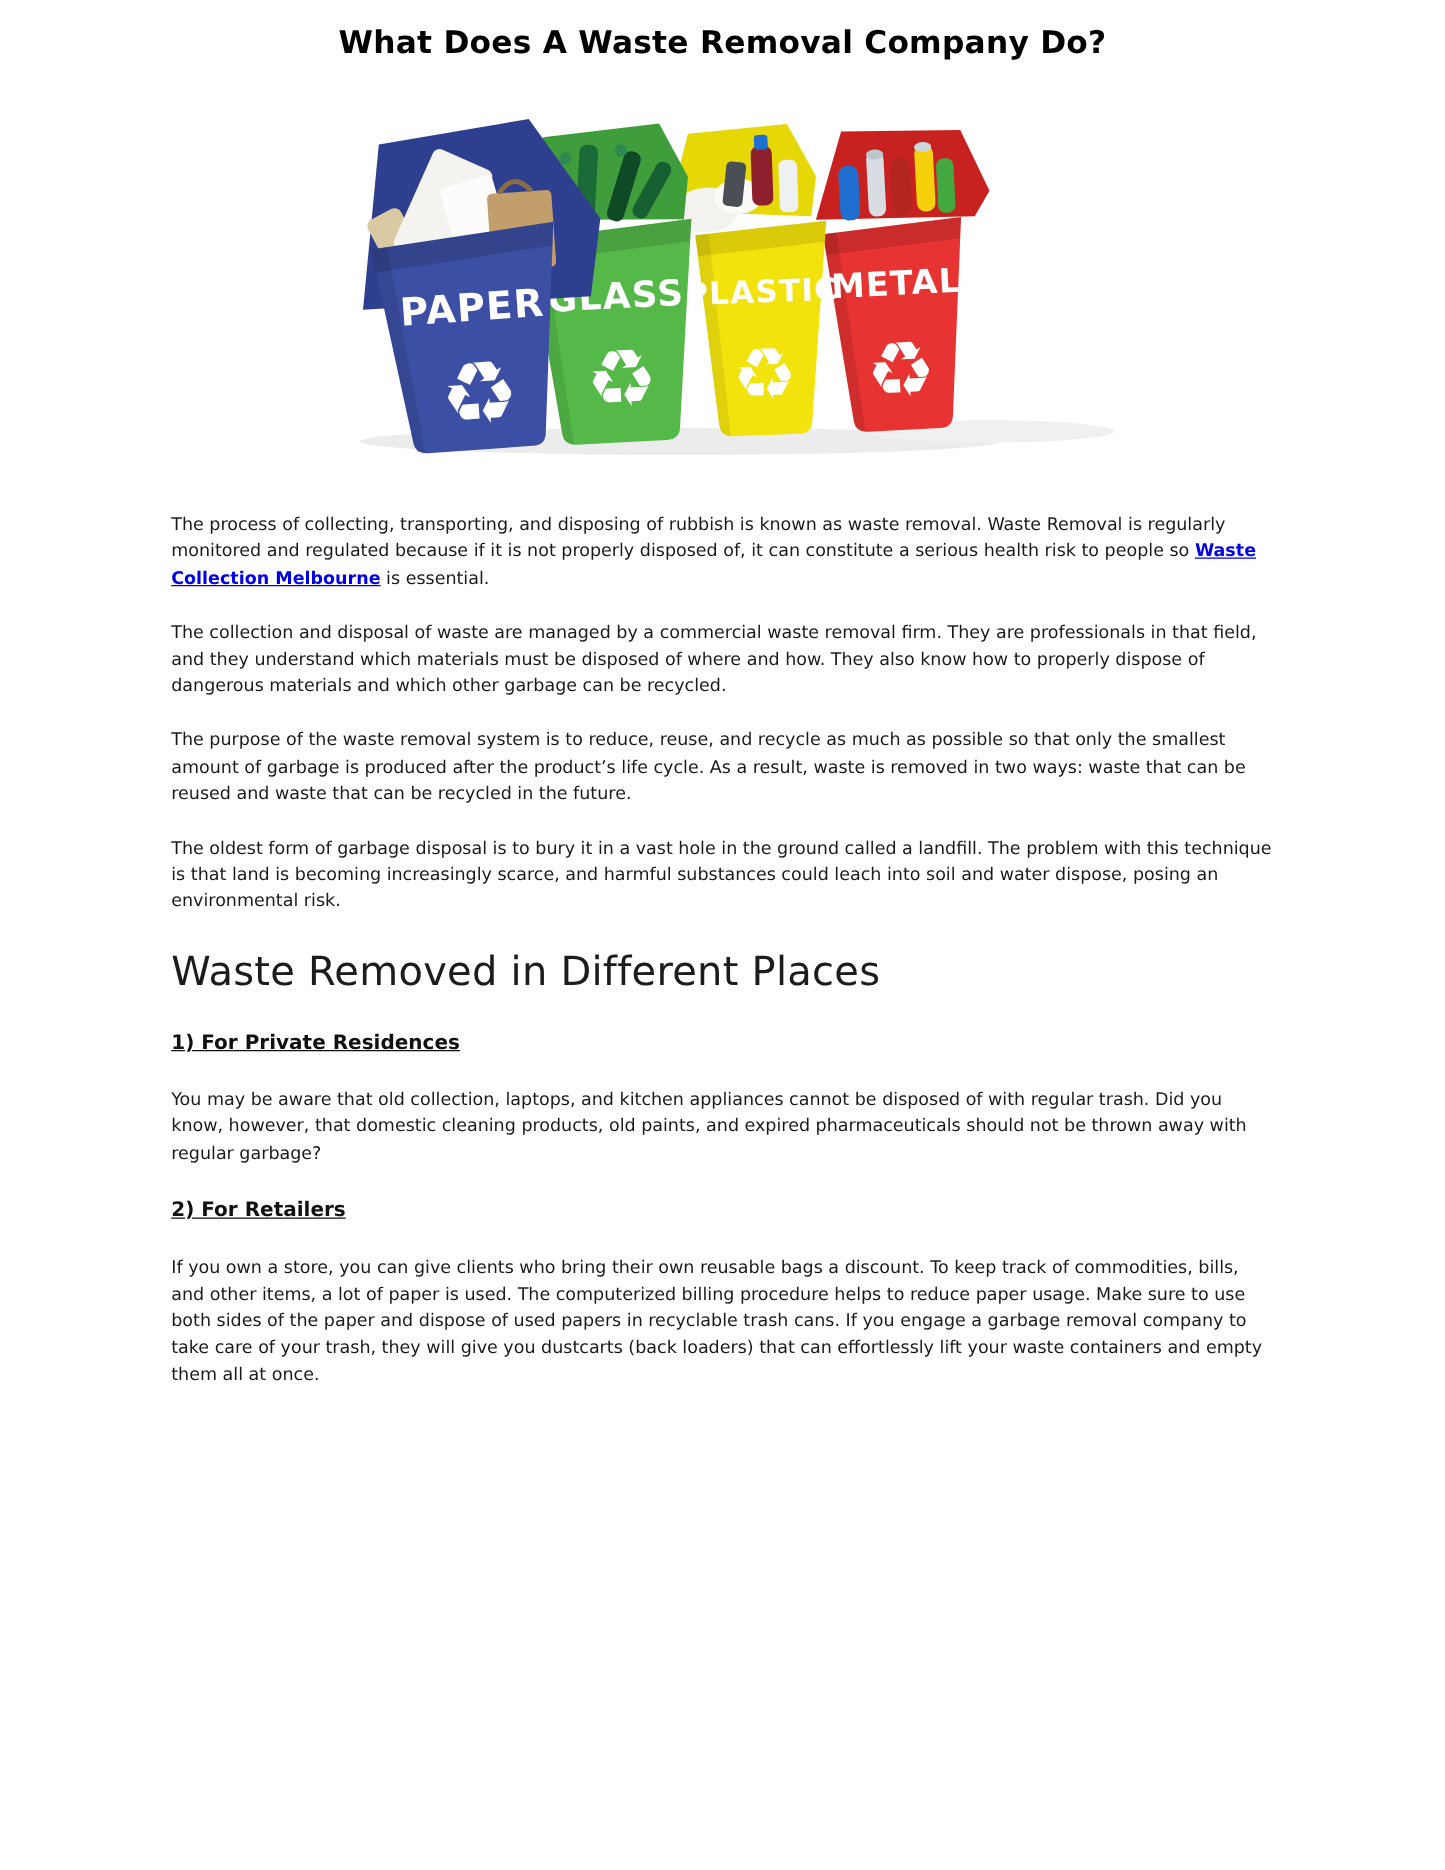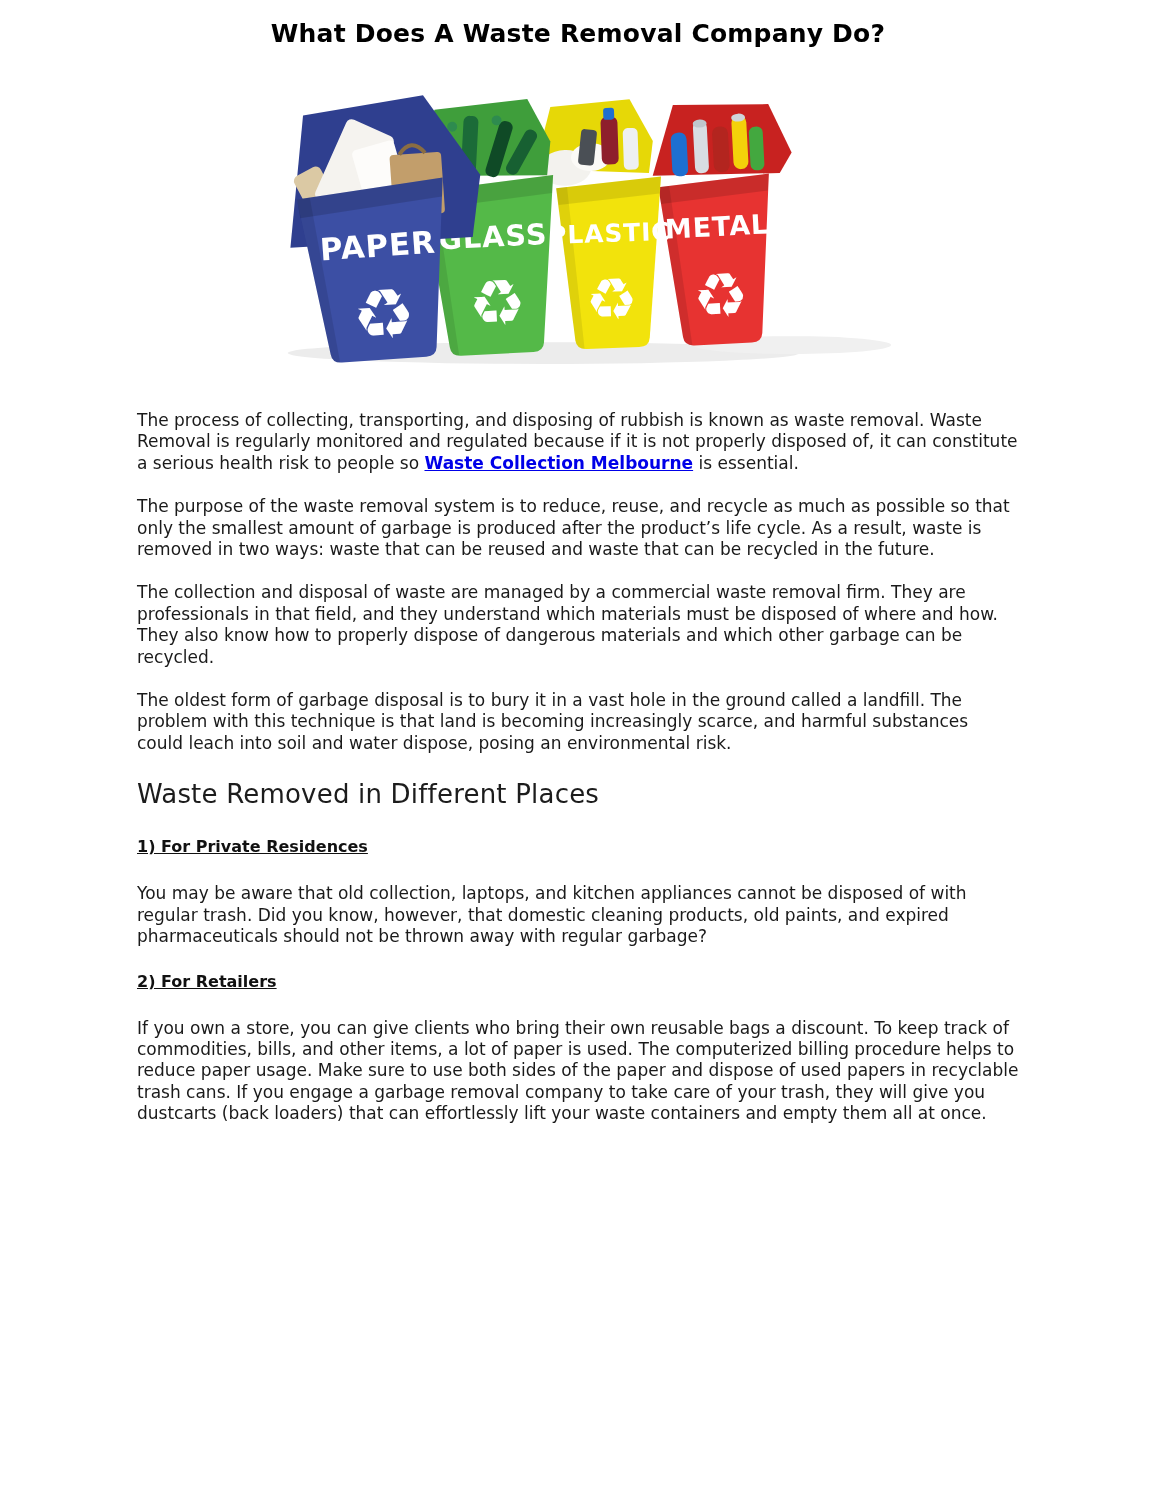--- a/index.html
+++ b/index.html
@@ -8,24 +8,24 @@
     font-family:"DejaVu Sans","Liberation Sans",sans-serif;
     color:#1a1a1a; position:relative; overflow:hidden;
   }
   .title {
     margin:0; padding-top:19px; text-align:center;
     font-size:25px; font-weight:bold; color:#000000; letter-spacing:0.2px;
   }
   .hero { width:645px; margin:46px auto 0; }
   .hero svg { display:block; }
   .content { padding:44px 137px 0 137px; }
-  p.body-text { font-size:17px; line-height:21.4px; margin:0 0 22px 0; }
+  p.body-text { font-size:14px; line-height:21.4px; margin:0 0 22px 0; }
   .link { color:#0000e8; font-weight:bold; text-decoration:underline; cursor:pointer; }
   h2.section-heading {
-    font-size:26px; font-weight:400; color:#1c1c1c;
+    font-size:32px; font-weight:400; color:#1c1c1c;
     margin:25px 0 28px 0; letter-spacing:0.2px;
   }
   h3.sub-heading { font-size:16px; font-weight:bold; color:#111111; margin:24px 0 27px 0;text-decoration:underline; }
   .bin-label { font-weight:bold; letter-spacing:1px; }
 </style>
 </head>
 <body>
 
 <div class="page">
 
@@ -104,23 +104,23 @@
         <text class="bin-label" x="124" y="163" text-anchor="middle" font-size="31" fill="#ffffff">PAPER</text>
         <text x="125" y="246" text-anchor="middle" font-size="70" fill="#ffffff">♻</text>
       </g>
     </svg>
   </figure>
 
   <div class="content">
 
     <p class="body-text"><span>The process of collecting, transporting, and disposing of rubbish is known as waste removal. Waste Removal is regularly monitored and regulated because if it is not properly disposed of, it can constitute a serious health risk to people so </span><a class="link">Waste Collection Melbourne</a><span> is essential.</span></p>
 
+    <p class="body-text">The collection and disposal of waste are managed by a commercial waste removal firm. They are professionals in that field, and they understand which materials must be disposed of where and how. They also know how to properly dispose of dangerous materials and which other garbage can be recycled.</p>
+
     <p class="body-text">The purpose of the waste removal system is to reduce, reuse, and recycle as much as possible so that only the smallest amount of garbage is produced after the product’s life cycle. As a result, waste is removed in two ways: waste that can be reused and waste that can be recycled in the future.</p>
-
-    <p class="body-text">The collection and disposal of waste are managed by a commercial waste removal firm. They are professionals in that field, and they understand which materials must be disposed of where and how. They also know how to properly dispose of dangerous materials and which other garbage can be recycled.</p>
 
     <p class="body-text">The oldest form of garbage disposal is to bury it in a vast hole in the ground called a landfill. The problem with this technique is that land is becoming increasingly scarce, and harmful substances could leach into soil and water dispose, posing an environmental risk.</p>
 
     <h2 class="section-heading">Waste Removed in Different Places</h2>
 
     <h3 class="sub-heading">1) For Private Residences</h3>
 
     <p class="body-text">You may be aware that old collection, laptops, and kitchen appliances cannot be disposed of with regular trash. Did you know, however, that domestic cleaning products, old paints, and expired pharmaceuticals should not be thrown away with regular garbage?</p>
 
 

